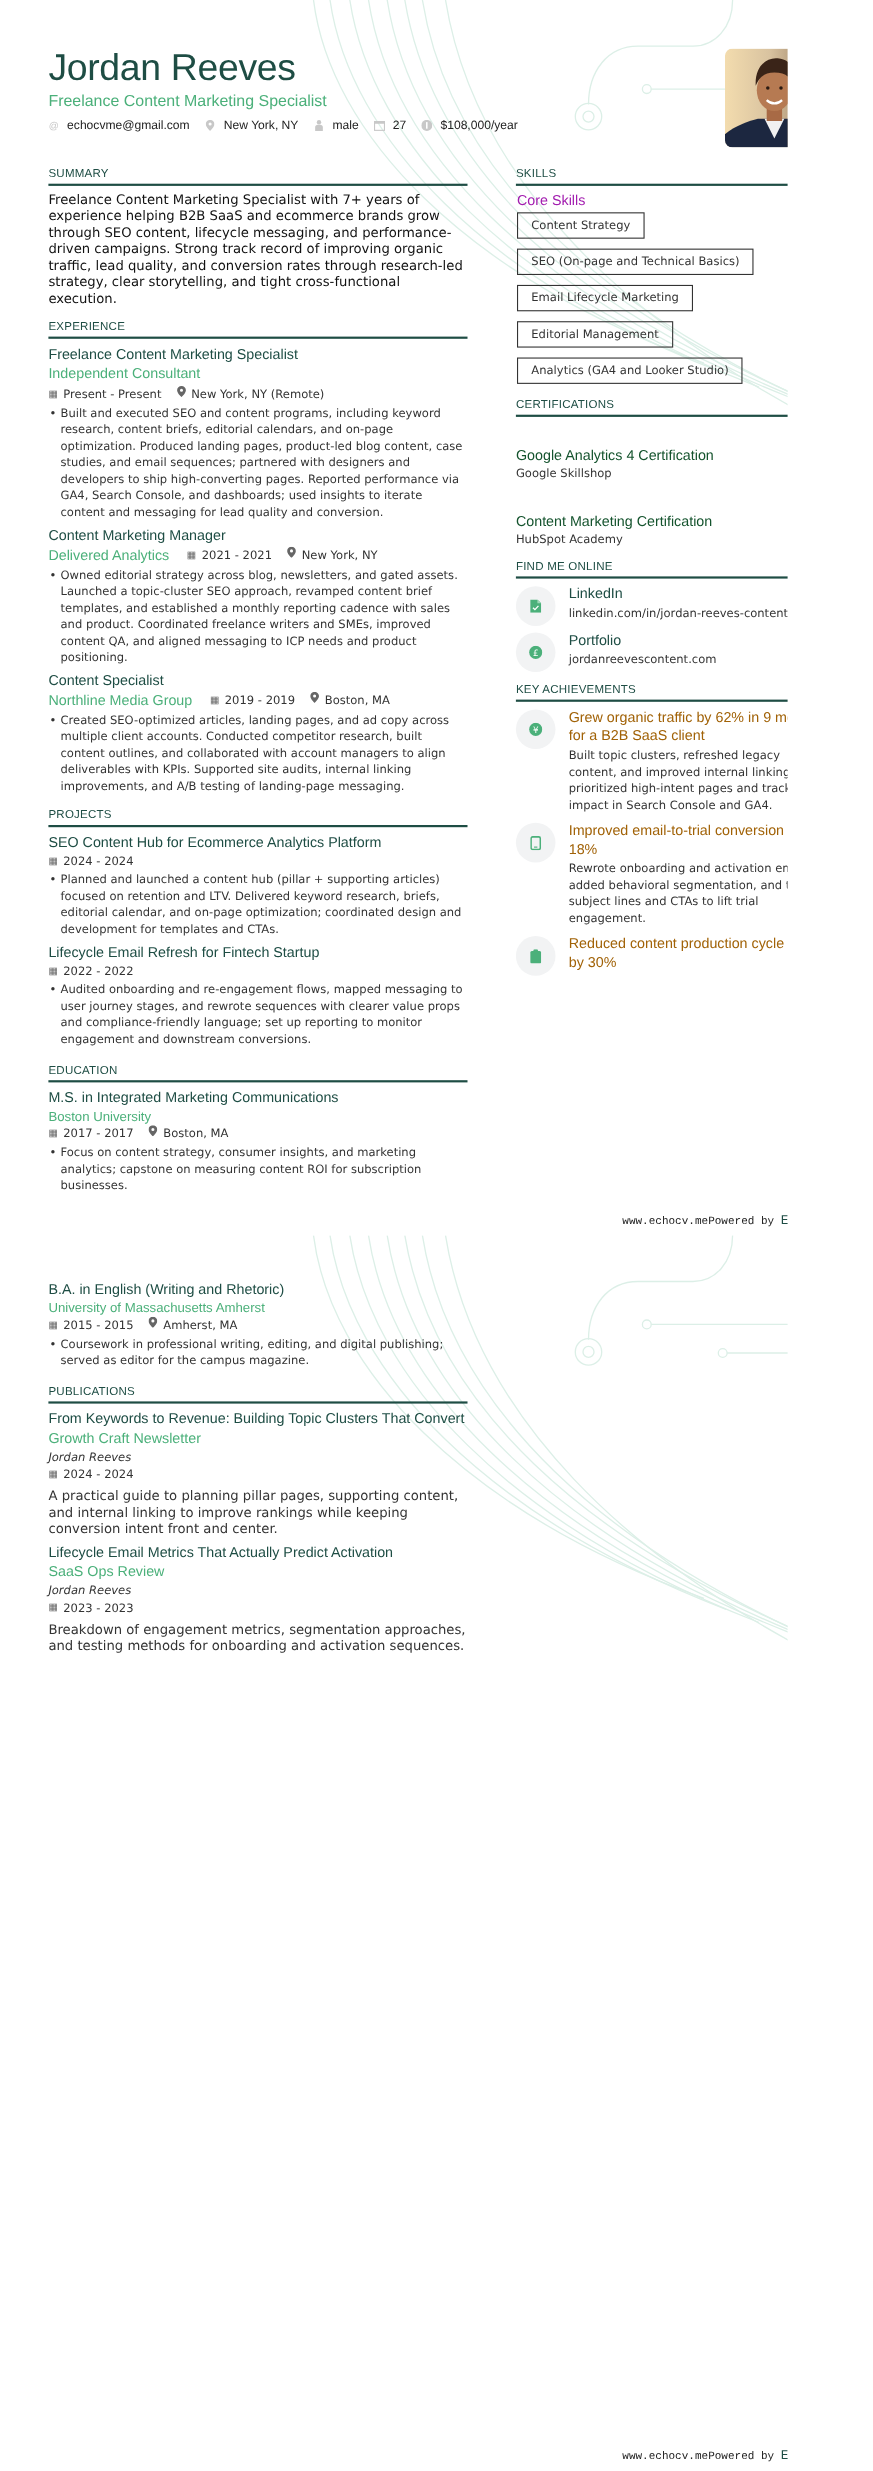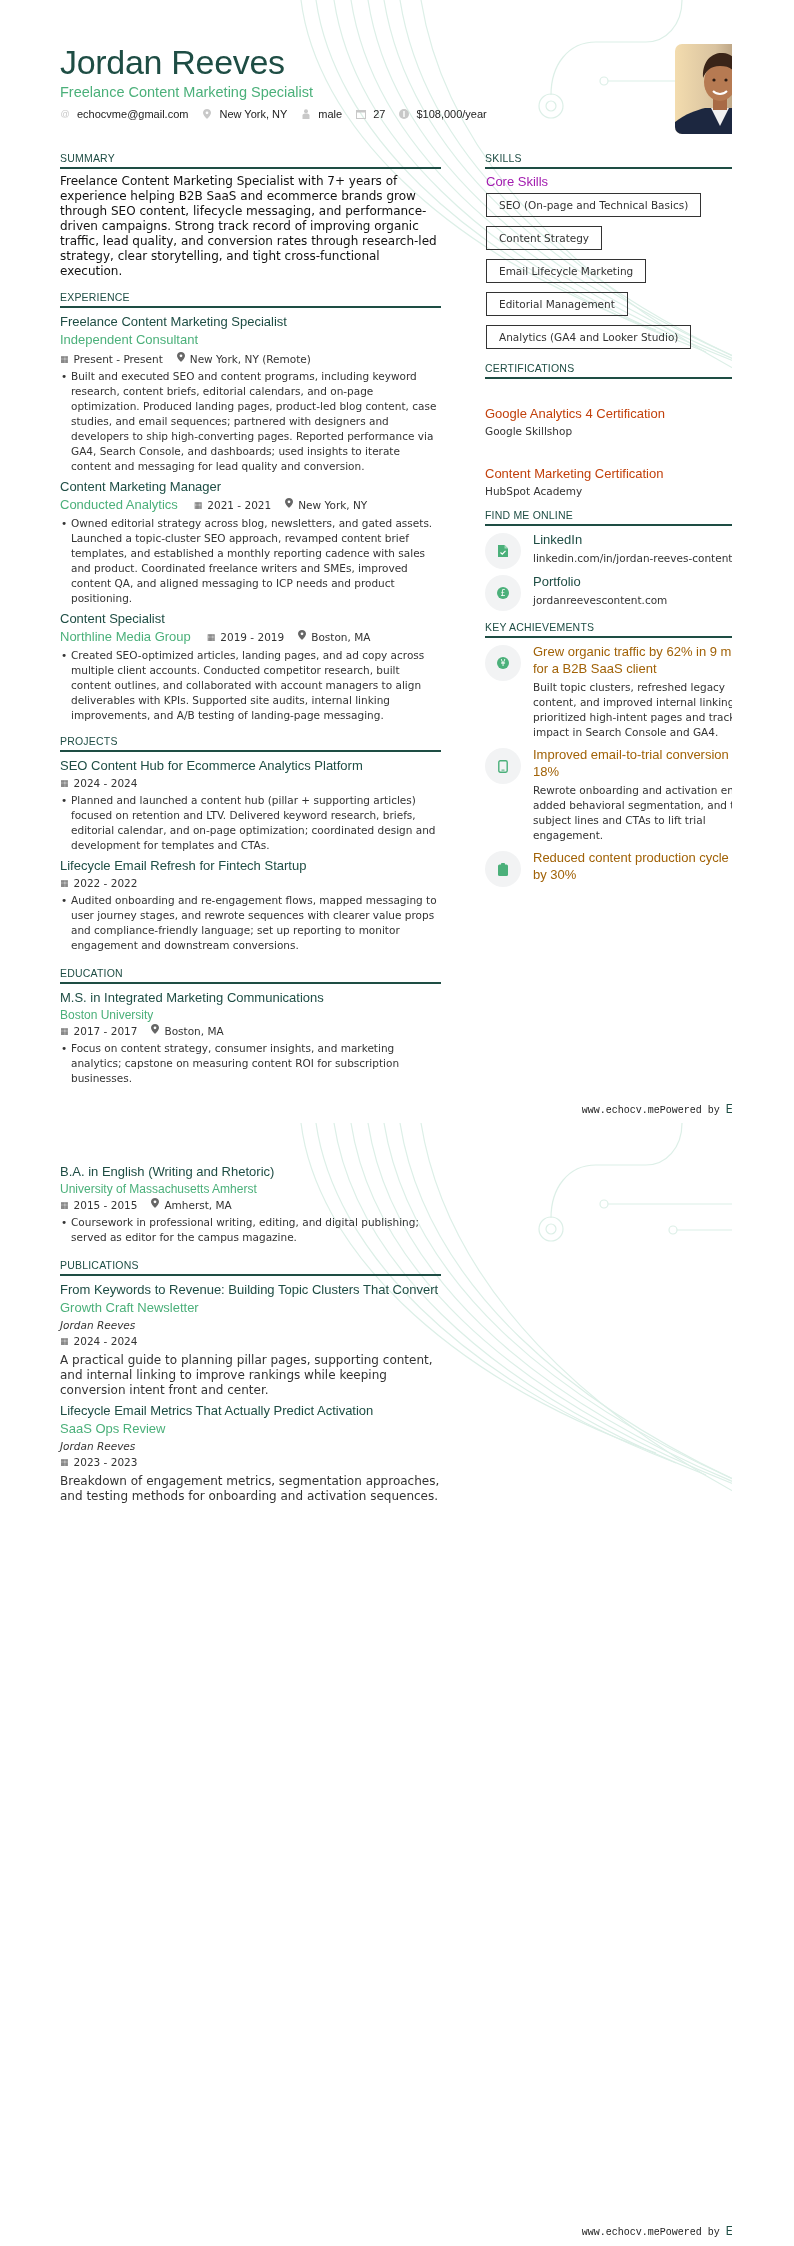--- a/index.html
+++ b/index.html
@@ -1,19 +1,19 @@
 <!DOCTYPE html>
 <html><head>
 <meta charset="utf-8">
 <style>
   * { box-sizing: border-box; margin: 0; padding: 0; }
   html, body { width: 794px; background: #ffffff; }
   body { font-family: "DejaVu Sans", sans-serif; color: #333; position: relative; height: 2246px; overflow: hidden; }
 
-  .page { position: absolute; left: 16px; width: 716px; overflow: hidden; background: #fff; }
+  .page { position: absolute; left: 0; width: 716px; overflow: hidden; background: #fff; }
   .page1 { top: 0; height: 1123px; }
   .page2 { top: 1123px; height: 1123px; }
   .bg-deco { position: absolute; left: 0; top: 0; width: 794px; height: 420px; pointer-events: none; }
 
   .header { position: absolute; left: 44px; top: 42px; width: 720px; height: 100px; }
   .name { font-family: "Liberation Sans", sans-serif; font-size: 34px; color: #1e4d44; font-weight: 400; letter-spacing: -0.3px; line-height: 40px; }
   .title { font-family: "Liberation Sans", sans-serif; font-size: 14.5px; color: #4bb07a; margin-top: 1px; line-height: 18px; }
   .contacts { display: flex; align-items: center; margin-top: 7px; font-size: 11px; color: #222; font-family: "Liberation Sans", sans-serif; }
   .contact { display: flex; align-items: center; margin-right: 14px; }
   .contact .ci { width: 10px; height: 10px; margin-right: 7px; display: inline-flex; align-items: center; justify-content: center; color: #c8c8c8; font-size: 9px; }
@@ -30,21 +30,21 @@
   .entry-org-inline { display: flex; align-items: center; }
   .meta { display: flex; align-items: center; font-size: 10.5px; color: #333; line-height: 16px; }
   .meta .mi { color: #666; font-size: 9px; margin-right: 5px; }
   .meta .gap { width: 14px; }
   .bullet { display: flex; font-size: 10.5px; line-height: 15px; color: #333; margin-top: 2px; }
   .bullet .dot { width: 11px; flex: none; padding-left: 1px; }
 
   .skill-sub { font-family: "Liberation Sans", sans-serif; font-size: 13px; color: #a21caf; margin: 2px 0 4px 1px; }
   .skill-tag { display: inline-block; border: 1px solid #333; padding: 3px 12px; font-size: 10.5px; color: #333; margin-bottom: 9px; margin-left: 1px; line-height: 16px; }
 
-  .cert-name { font-family: "Liberation Sans", sans-serif; font-size: 13px; color: #c2410c; line-height: 18px; margin-top: 26px; }
+  .cert-name { font-family: "Liberation Sans", sans-serif; font-size: 13px; color: #14532d; line-height: 18px; margin-top: 26px; }
   .cert-issuer { font-size: 10.5px; color: #333; line-height: 16px; margin-bottom: 4px; }
 
   .icon-row { display: flex; margin-bottom: 2px; }
   .icon-circle { width: 36px; height: 36px; border-radius: 50%; background: #f2f3f4; display: flex; align-items: center; justify-content: center; flex: none; margin-top: 2px; }
   .icon-body { margin-left: 12px; flex: 1; }
   .link-label { font-family: "Liberation Sans", sans-serif; font-size: 13px; color: #1e4d44; line-height: 18px; }
   .link-url { font-size: 10.5px; color: #333; line-height: 18px; margin-bottom: 4px; }
 
   .ach-title { font-family: "Liberation Sans", sans-serif; font-size: 13px; color: #a16207; line-height: 17px; }
   .ach-desc { font-size: 10.5px; color: #333; line-height: 15px; margin-top: 3px; margin-bottom: 4px; }
@@ -178,21 +178,21 @@
         </div>
         <div class="bullet">
           <span class="dot">•</span>
             <span>Built and executed SEO and content programs, including keyword research, content briefs, editorial calendars, and on-page optimization. Produced landing pages, product-led blog content, case studies, and email sequences; partnered with designers and developers to ship high-converting pages. Reported performance via GA4, Search Console, and dashboards; used insights to iterate content and messaging for lead quality and conversion.</span>
         </div>
       </div>
 
       <div style="margin-top:4px;">
         <div class="entry-title">Content Marketing Manager</div>
         <div class="entry-org-inline">
-          <span class="entry-org">Conducted Analytics</span>
+          <span class="entry-org">Delivered Analytics</span>
           <span class="meta" style="margin-left:16px;">
             <span class="mi">▦</span>
             <span>2021 - 2021</span>
             <span class="gap"></span>
             <span class="mi">
               <svg width="8" height="10" viewBox="0 0 8 10">
                   <path d="M4 0 C1.8 0 0 1.7 0 3.8 C0 6.5 4 10 4 10 C4 10 8 6.5 8 3.8 C8 1.7 6.2 0 4 0 Z M4 5.2 A1.4 1.4 0 1 1 4 2.4 A1.4 1.4 0 1 1 4 5.2 Z" fill="#666"></path>
                 </svg>
             </span>
             <span>New York, NY</span>
@@ -278,22 +278,22 @@
       </div>
     </section>
   </div>
 
   <div class="col-right" style="top:152px;">
 
     <section>
       <div class="sec-head">SKILLS</div>
       <div class="skill-sub">Core Skills</div>
       <div>
+        <div><span class="skill-tag">Content Strategy</span></div>
         <div><span class="skill-tag">SEO (On-page and Technical Basics)</span></div>
-        <div><span class="skill-tag">Content Strategy</span></div>
         <div><span class="skill-tag">Email Lifecycle Marketing</span></div>
         <div><span class="skill-tag">Editorial Management</span></div>
         <div><span class="skill-tag">Analytics (GA4 and Looker Studio)</span></div>
       </div>
     </section>
 
     <section style="margin-top:4px;">
       <div class="sec-head">CERTIFICATIONS</div>
       <div>
         <div class="cert-name">Google Analytics 4 Certification</div>

